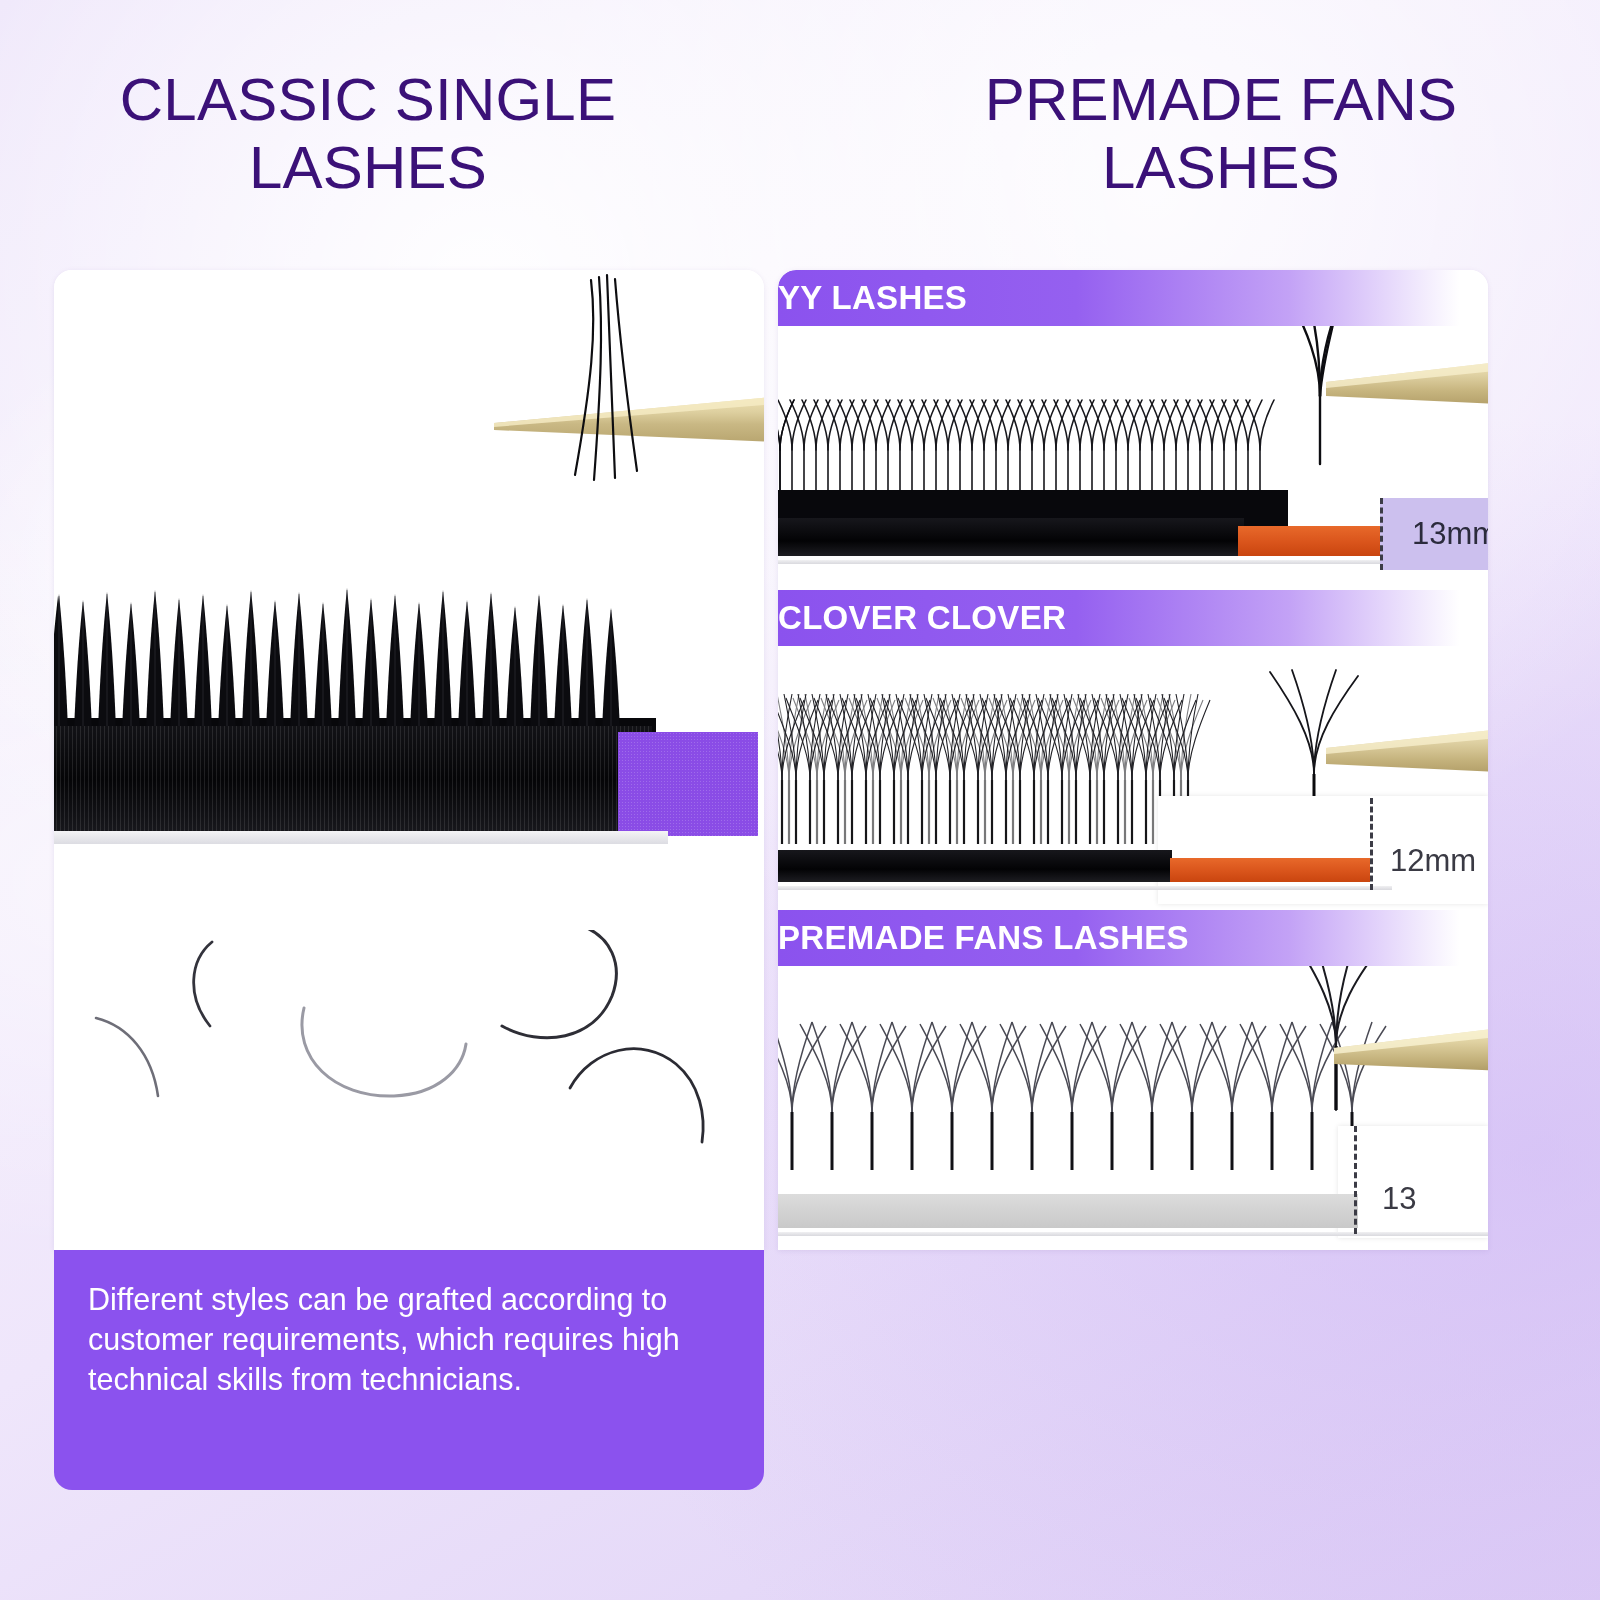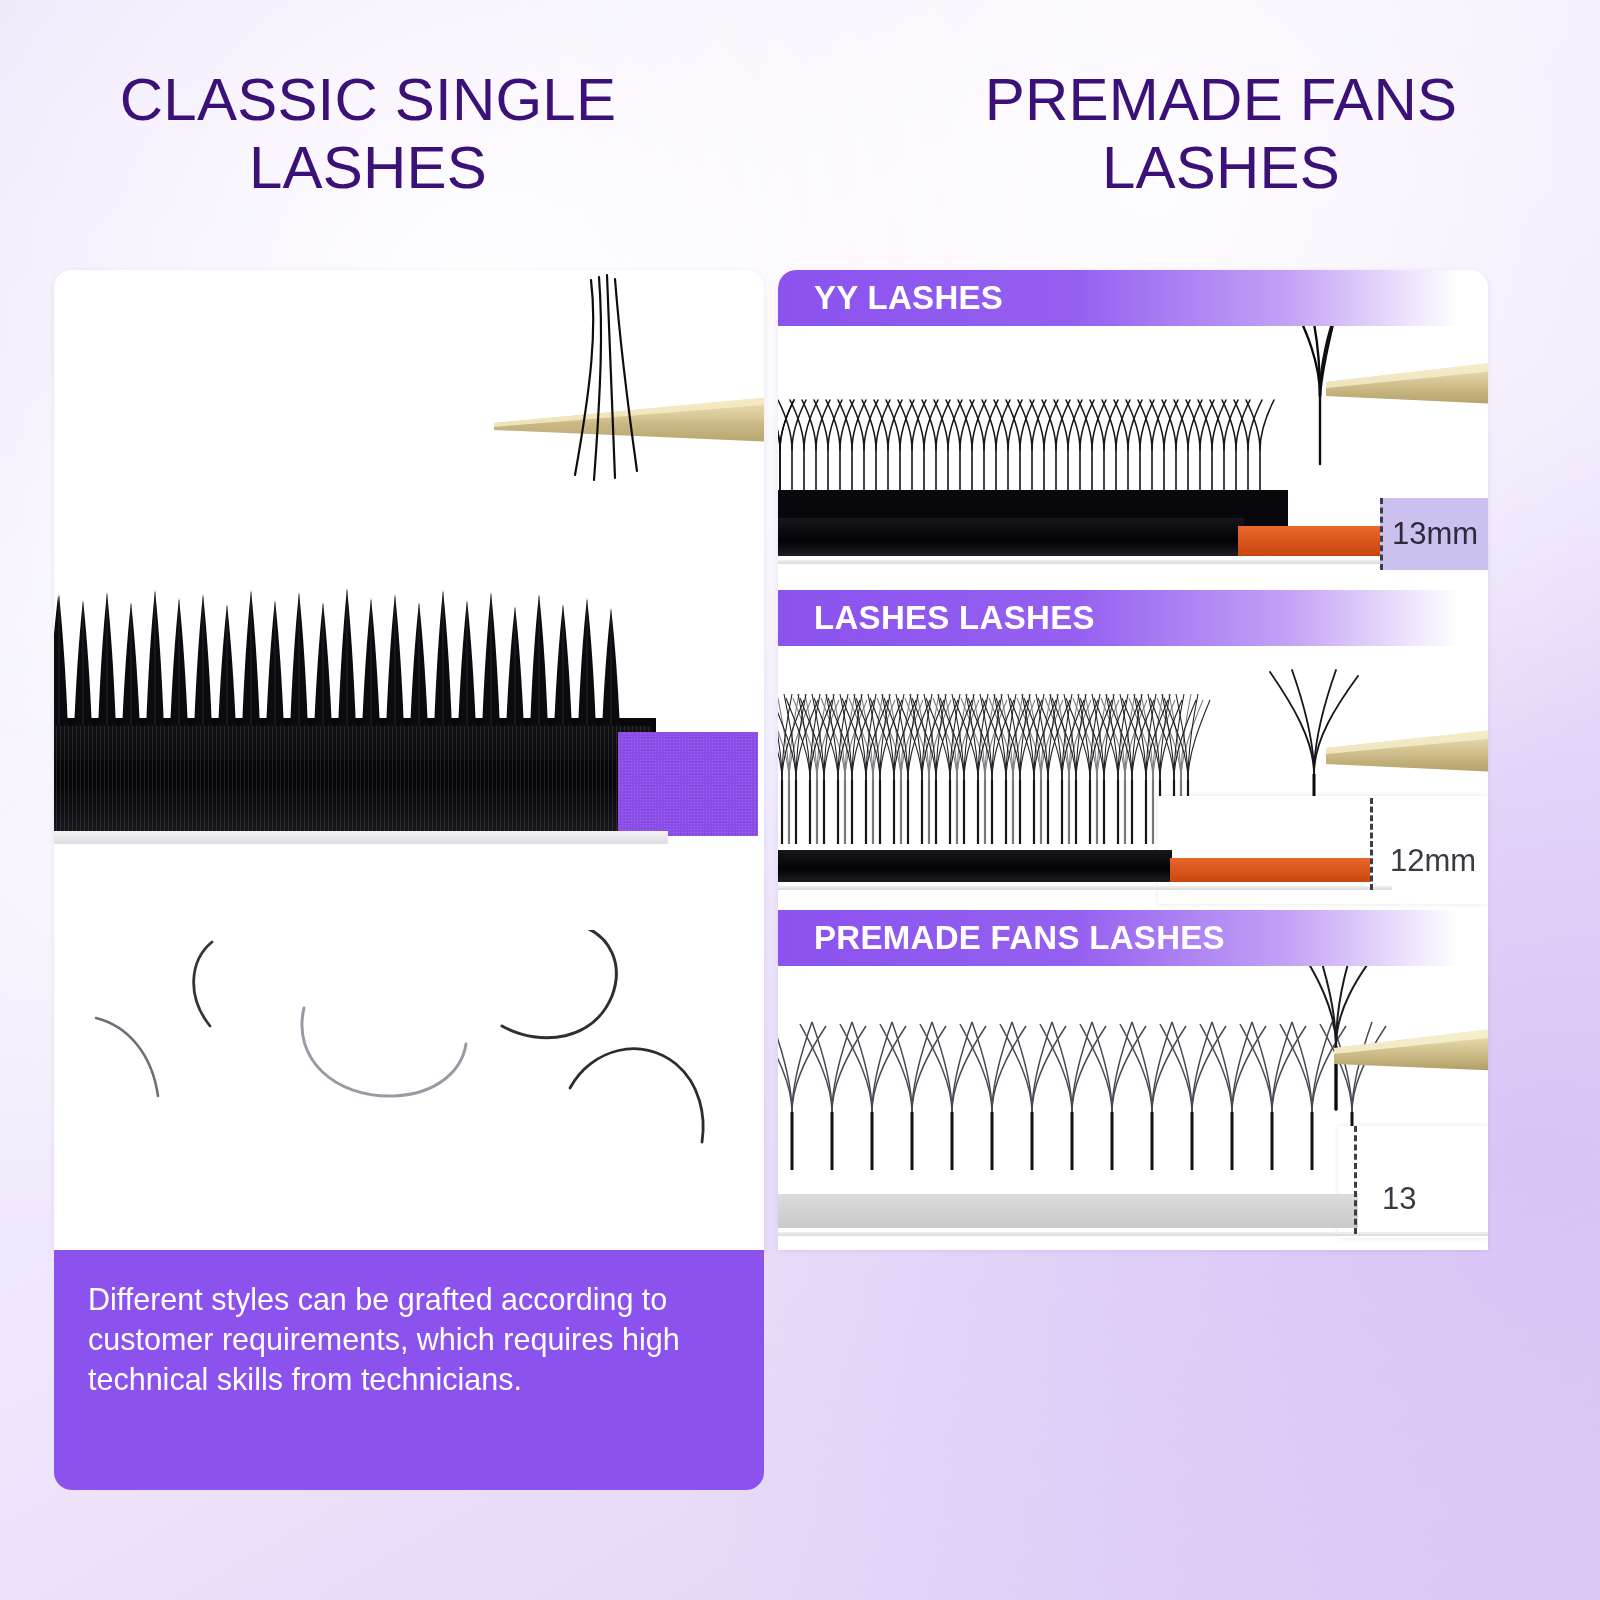--- a/index.html
+++ b/index.html
@@ -223,21 +223,20 @@
     height: 56px;
     background: linear-gradient(90deg, #8b52ee 0%, #9560f0 42%, #c3a2f6 72%, rgba(255,255,255,0) 96%);
     display: flex;
     align-items: center;
   }
   .panel-yy .band { border-radius: 18px 0 0 0; }
   .band span {
     color: #ffffff;
     font-size: 33px;
     font-weight: bold;
-    padding-left: 36px;
     letter-spacing: 0.3px;
   }
 
   .stage {
     position: absolute;
     left: 0;
     top: 56px;
     width: 710px;
     bottom: 0;
     overflow: hidden;
@@ -263,20 +262,21 @@
   }
 
   .measure-patch {
     position: absolute;
     background: #ccc0ee;
     display: flex;
     align-items: center;
     justify-content: center;
     color: #2b2b3c;
     font-size: 31px;
+    padding-left: 20px;
   }
   .measure-plain {
     position: absolute;
     display: flex;
     align-items: center;
     justify-content: flex-start;
     color: #3a3a44;
     font-size: 31px;
   }
   .dotline {
@@ -515,21 +515,21 @@
 
           <div class="measure-patch" style="left:602px;bottom:20px;width:110px;height:72px;">
             <span>13mm</span>
           </div>
           <div class="dotline" style="left:602px;bottom:20px;height:72px;"></div>
         </div>
       </div>
 
       <div class="panel panel-clover">
         <div class="band">
-          <span>LASHES LASHES</span>
+          <span>CLOVER CLOVER</span>
         </div>
         <div class="stage">
 
           <svg style="position:absolute;left:-6px;top:38px;" width="470" height="168" viewBox="0 0 470 168">
             <defs>
               <g id="cloverfan">
                 <path d="M10,160 L10,96 C10,70 -4,40 -14,14" fill="none" stroke="#16161b" stroke-width="1.1"></path>
                 <path d="M10,96 C10,70 4,40 -2,10" fill="none" stroke="#16161b" stroke-width="1.1"></path>
                 <path d="M10,96 C10,70 14,40 20,10" fill="none" stroke="#16161b" stroke-width="1.1"></path>
                 <path d="M10,96 C10,70 22,40 32,16" fill="none" stroke="#16161b" stroke-width="1.1"></path>

